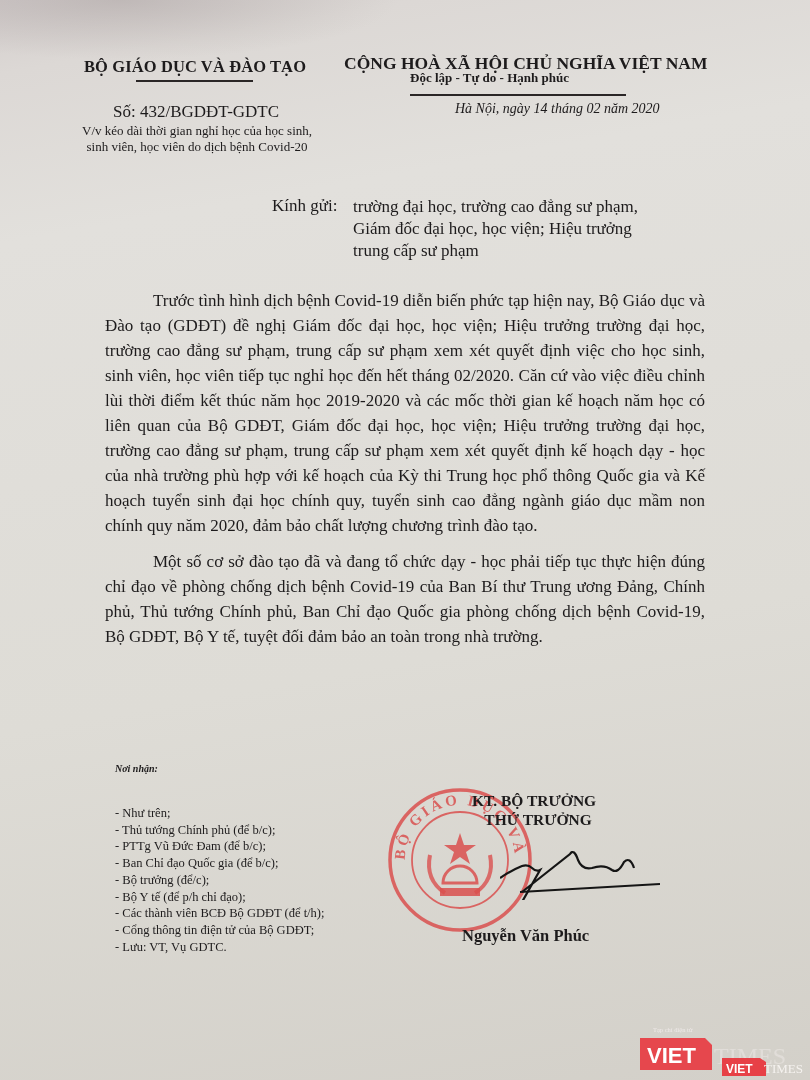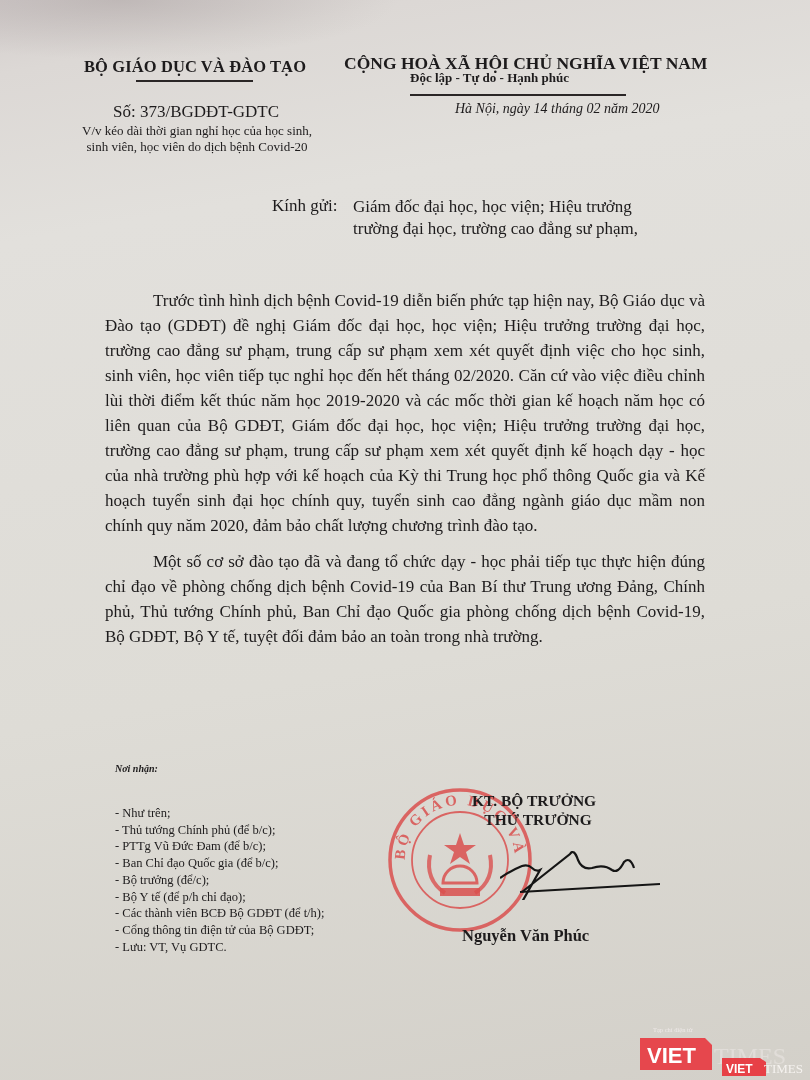--- a/index.html
+++ b/index.html
@@ -36,32 +36,33 @@
   .signature { left:500px; top:830px; width:160px; height:70px; }
   .logo { left:640px; top:1022px; width:170px; height:58px; }
 </style>
 </head>
 <body>
 
 <div class="shade"></div>
 
 <div class="abs hdr-left">BỘ GIÁO DỤC VÀ ĐÀO TẠO</div>
 <div class="abs hdr-left-line"></div>
-<div class="abs so">Số:  373/BGDĐT-GDTC</div>
+<div class="abs so">Số:  432/BGDĐT-GDTC</div>
 <div class="abs vv">V/v kéo dài thời gian nghỉ học của học sinh, sinh viên, học viên do dịch bệnh Covid-20</div>
 
 <div class="abs hdr-right">CỘNG HOÀ XÃ HỘI CHỦ NGHĨA VIỆT NAM</div>
 <div class="abs motto">Độc lập - Tự do - Hạnh phúc</div>
 <div class="abs motto-line"></div>
 <div class="abs place">Hà Nội, ngày 14 tháng 02 năm 2020</div>
 
 <div class="abs kg-label">Kính gửi:</div>
 <div class="abs kg-body">
+  <div>trường đại học, trường cao đẳng sư phạm,</div>
   <div>Giám đốc đại học, học viện; Hiệu trưởng</div>
-  <div>trường đại học, trường cao đẳng sư phạm,</div>
+  <div>trung cấp sư phạm</div>
 </div>
 
 <div class="abs body-text" style="top:288px;">
   <p class="para">Trước tình hình dịch bệnh Covid-19 diễn biến phức tạp hiện nay, Bộ Giáo dục và Đào tạo (GDĐT) đề nghị Giám đốc đại học, học viện; Hiệu trưởng trường đại học, trường cao đẳng sư phạm, trung cấp sư phạm xem xét quyết định việc cho học sinh, sinh viên, học viên tiếp tục nghỉ học đến hết tháng 02/2020. Căn cứ vào việc điều chỉnh lùi thời điểm kết thúc năm học 2019-2020 và các mốc thời gian kế hoạch năm học có liên quan của Bộ GDĐT, Giám đốc đại học, học viện; Hiệu trưởng trường đại học, trường cao đẳng sư phạm, trung cấp sư phạm xem xét quyết định kế hoạch dạy - học của nhà trường phù hợp với kế hoạch của Kỳ thi Trung học phổ thông Quốc gia và Kế hoạch tuyển sinh đại học chính quy, tuyển sinh cao đẳng ngành giáo dục mầm non chính quy năm 2020, đảm bảo chất lượng chương trình đào tạo.</p>
   <p class="para">Một số cơ sở đào tạo đã và đang tổ chức dạy - học phải tiếp tục thực hiện đúng chỉ đạo về phòng chống dịch bệnh Covid-19 của Ban Bí thư Trung ương Đảng, Chính phủ, Thủ tướng Chính phủ, Ban Chỉ đạo Quốc gia phòng chống dịch bệnh Covid-19, Bộ GDĐT, Bộ Y tế, tuyệt đối đảm bảo an toàn trong nhà trường.</p>
 </div>
 
 <div class="abs recip-title">Nơi nhận:</div>
 <div class="abs recip-list">
   <div>- Như trên;</div>

